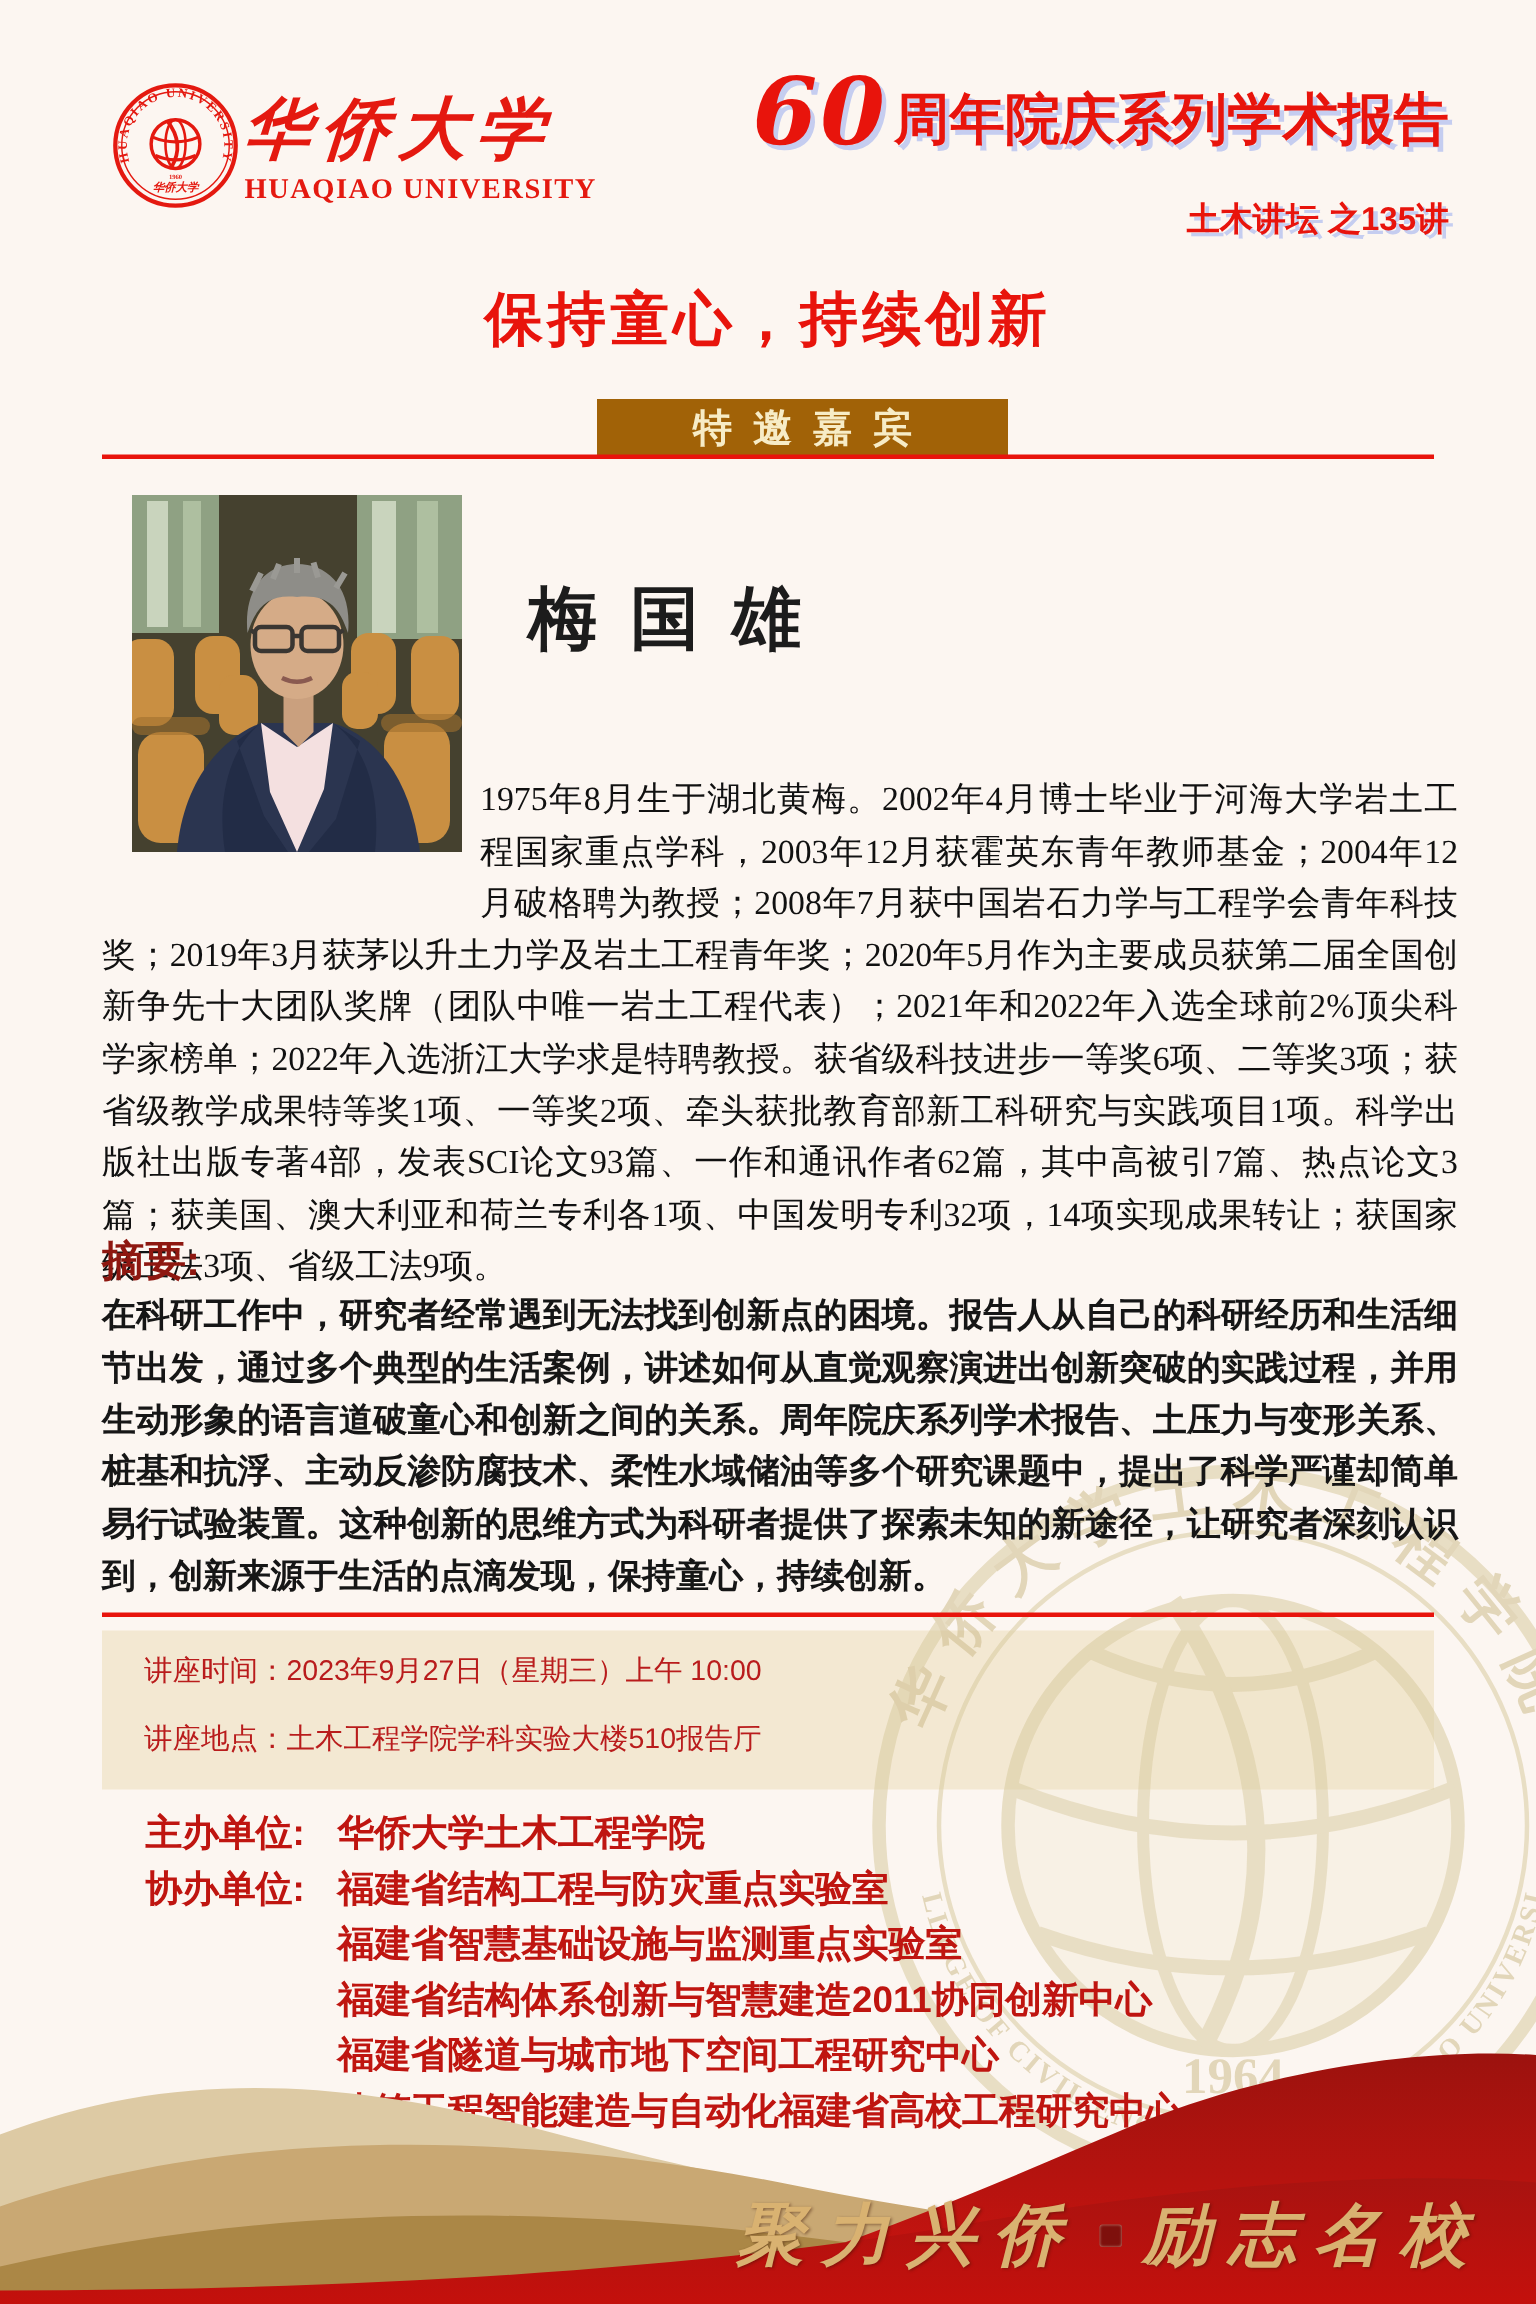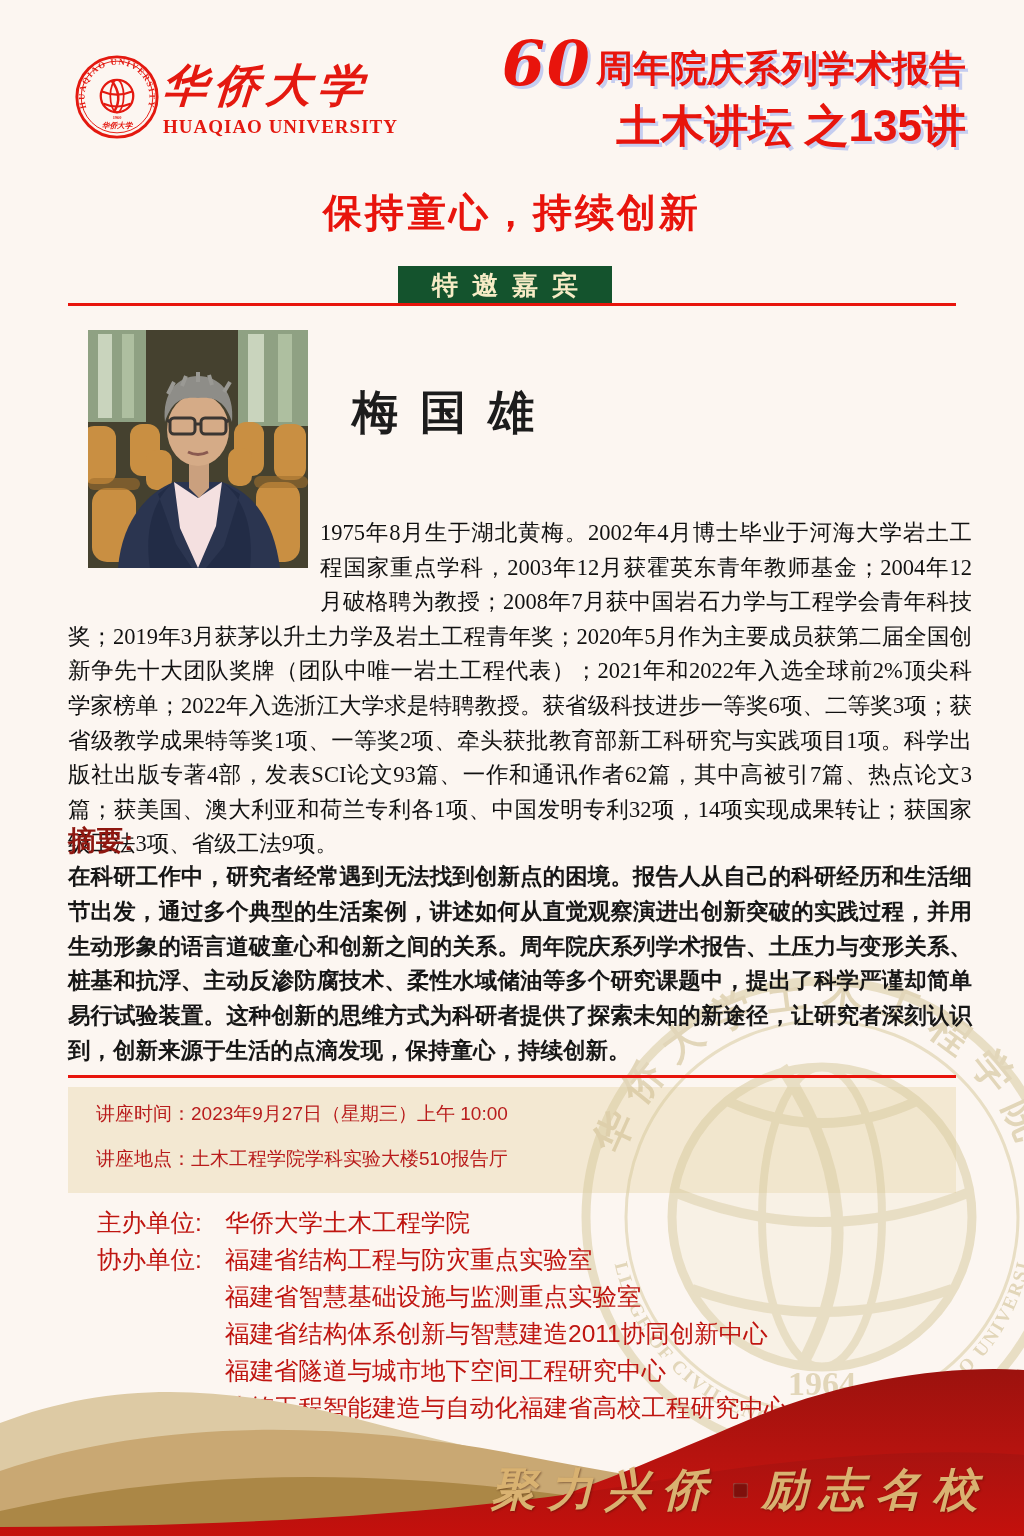--- a/index.html
+++ b/index.html
@@ -14,33 +14,33 @@
     position:absolute;left:162px;top:56px;z-index:2;
     font-family:"DejaVu Serif",serif;font-weight:bold;font-style:italic;
     font-size:45px;letter-spacing:7px;color:#e41910;transform:skewX(-4deg);
   }
   .logo-en{
     position:absolute;left:163px;top:116px;z-index:2;
     font-family:"Liberation Serif",serif;font-weight:bold;
     font-size:19px;letter-spacing:1px;color:#e41910;
   }
   .hdr-right{position:absolute;right:58px;top:44px;z-index:2;text-align:right;}
-  .hdr-line1{color:#e8140c;font-weight:bold;font-size:37px;line-height:40px;
+  .hdr-line1{color:#e8140c;font-weight:bold;font-size:37px;line-height:62px;
     text-shadow:3px 3px 0 #c5cdf0;}
   .hdr-line1 .num60{
     font-family:"DejaVu Serif",serif;font-style:italic;font-weight:bold;
     font-size:62px;letter-spacing:2px;vertical-align:-4px;padding-right:4px;
   }
-  .hdr-line2{color:#e8140c;font-weight:bold;font-size:44px;margin-top:8px;
+  .hdr-line2{color:#e8140c;font-weight:bold;font-size:22px;margin-top:20px;
     text-shadow:3px 3px 0 #c5cdf0;}
   
   .main-title{position:absolute;left:0;top:186px;width:100%;text-align:center;z-index:2;
     font-size:39px;font-weight:bold;letter-spacing:3px;color:#e8140c;}
-  .guest-badge{position:absolute;left:398px;top:266px;width:214px;height:38px;z-index:2;
-    background:#14532d;display:flex;align-items:center;justify-content:center;
+  .guest-badge{position:absolute;left:398px;top:266px;width:274px;height:38px;z-index:2;
+    background:#a16207;display:flex;align-items:center;justify-content:center;
     font-family:"Liberation Serif",serif;font-size:26px;font-weight:bold;
     color:#f7ecc6;letter-spacing:14px;text-indent:14px;}
   .rule{position:absolute;left:68px;width:888px;height:3px;background:#e8140c;z-index:2;}
   .rule1{top:303px;} .rule2{top:1075px;}
   
   .photo{position:absolute;left:88px;top:330px;width:220px;height:238px;z-index:2;}
   .spk-name{position:absolute;left:352px;top:382px;z-index:2;
     font-family:Liberation Mono, monospace;font-weight:bold;font-size:46px;
     letter-spacing:22px;color:#1c1c1c;}
   .creds{position:absolute;left:538px;top:346px;z-index:2;}
@@ -54,21 +54,21 @@
     font-size:28px;font-weight:bold;color:#8e1710;}
   .abs-body{position:absolute;left:68px;top:860px;width:904px;z-index:2;
     font-size:22.5px;font-weight:600;line-height:34.8px;text-align:justify;color:#161616;}
   
   .info-box{position:absolute;left:68px;top:1087px;width:888px;height:106px;
     background:#f3e8d2;z-index:1;}
   .sched{position:absolute;left:96px;z-index:3;font-size:19px;font-weight:normal;color:#b91c1c;}
   .sched1{top:1101px;} .sched2{top:1146px;}
   
   .orgs{position:absolute;left:97px;top:1204px;z-index:3;}
-  .org-row{display:flex;font-size:24.5px;font-weight:normal;color:#bf1510;line-height:37px;}
+  .org-row{display:flex;font-size:24.5px;font-weight:bold;color:#bf1510;line-height:37px;}
   .org-label{width:128px;flex:none;}
   .org-row.cont .org-label{visibility:hidden;}
   
   .watermark{position:absolute;left:570px;top:965px;width:504px;height:504px;
     z-index:2;opacity:.55;pointer-events:none;}
   
   .waves{position:absolute;left:0;bottom:0;width:1024px;height:175px;z-index:4;}
   .slogan{position:absolute;right:34px;bottom:16px;z-index:5;
     font-family:"DejaVu Serif",serif;font-style:italic;font-weight:bold;
     font-size:45px;color:#d9b271;letter-spacing:12px;

